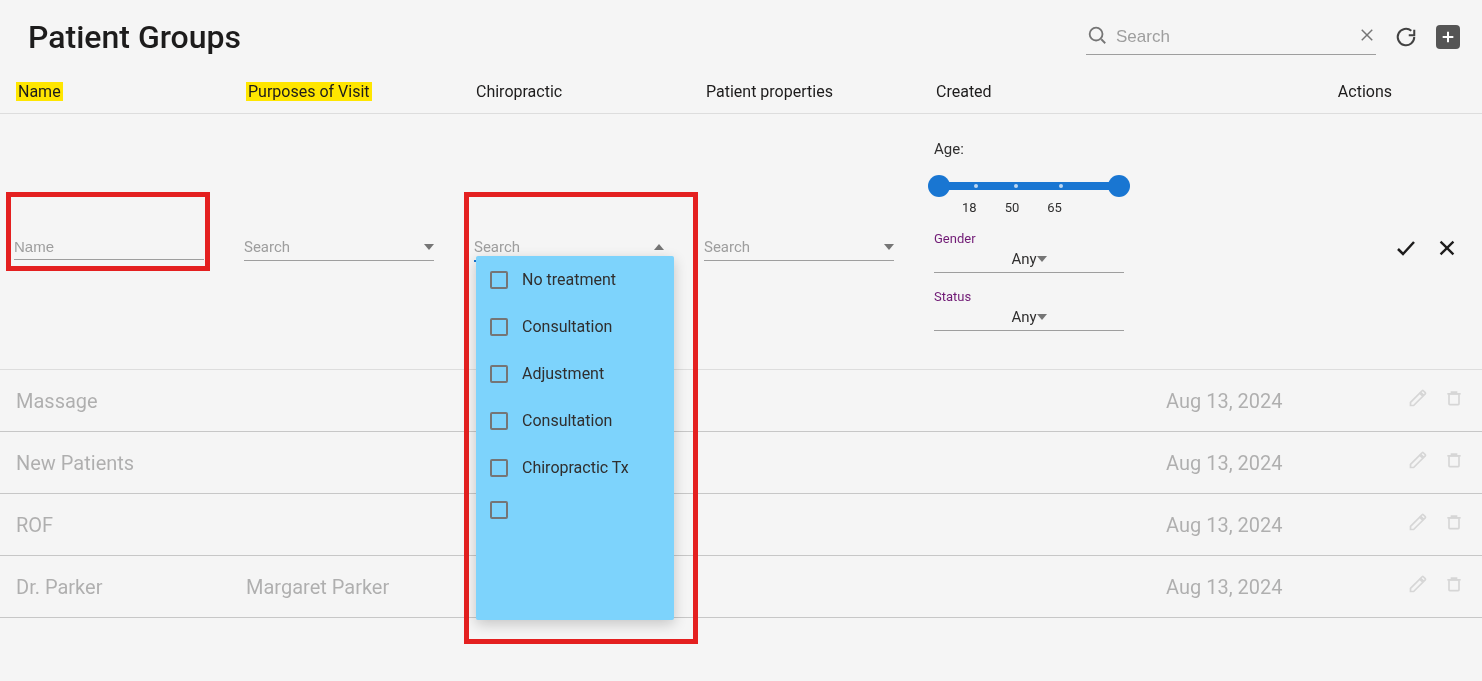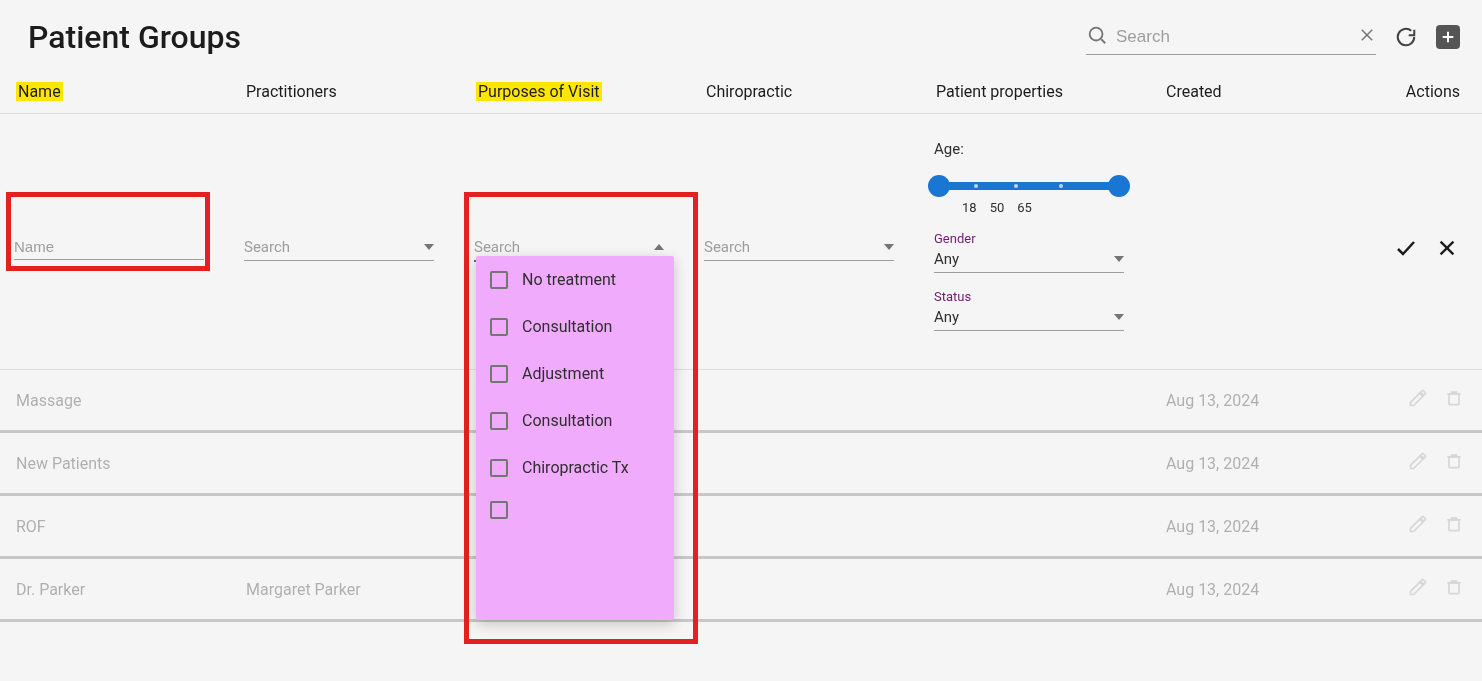--- a/index.html
+++ b/index.html
@@ -138,21 +138,21 @@
     border-bottom: 6px solid #757575;
   }
 
   
   .dropdown-menu {
     position: absolute;
     left: 476px;
     top: 256px;
     width: 198px;
     height: 364px;
-    background: #f0abfc;
+    background: #7dd3fc;
     box-shadow: 0 4px 14px rgba(0,0,0,0.2);
     border-radius: 2px;
     overflow: hidden;
     z-index: 50;
   }
   .dropdown-scroll {
     height: 100%;
     overflow-y: scroll;
   }
   .dropdown-scroll::-webkit-scrollbar { width: 14px; }
@@ -199,31 +199,31 @@
     background: #1976d2;
     border-radius: 50%;
     cursor: pointer;
   }
   .slider-labels {
     display: flex;
     width: 190px;
     font-size: 13px;
     color: #302f2f;
     padding: 4px 0 0 28px;
-    gap: 13px;
+    gap: 28px;
   }
 
   .field-label { font-size: 13px; color: #701a75; margin-top: 16px; }
   .select-under {
     width: 190px;
     border: none;
     border-bottom: 1px solid #9e9e9e;
     display: flex;
     align-items: center;
-    justify-content: space-between;
+    justify-content: center;
     font-size: 15px;
     padding: 4px 0;
     color: #302f2f;
     cursor: pointer;
   }
 
   .row-actions {
     display: flex;
     gap: 18px;
     justify-content: flex-end;
@@ -233,22 +233,22 @@
   }
   .row-actions svg { cursor: pointer; }
 
   
   .data-rows { opacity: 0.35; }
   .data-row {
     display: grid;
     grid-template-columns: 230px 230px 230px 230px 230px 230px 1fr;
     align-items: center;
     padding: 18px 18px 18px 16px;
-    border-bottom: 3px solid #737373;
-    font-size: 16px;
+    border-bottom: 1px solid #737373;
+    font-size: 20px;
     color: #302f2f;
   }
   .dr-actions {
     display: flex;
     gap: 16px;
     justify-content: flex-end;
     color: #9e9e9e;
   }
 </style>
 </head>
@@ -282,21 +282,20 @@
       <svg width="16" height="16" viewBox="0 0 24 24" stroke="#fff" stroke-width="3">
           <line x1="12" y1="4" x2="12" y2="20"></line>
           <line x1="4" y1="12" x2="20" y2="12"></line>
         </svg>
     </span>
   </div>
 </div>
 
 <div class="table-head">
   <div class="th"><span class="hl">Name</span></div>
-  <div class="th">Practitioners</div>
   <div class="th"><span class="hl">Purposes of Visit</span></div>
   <div class="th">Chiropractic</div>
   <div class="th">Patient properties</div>
   <div class="th">Created</div>
   <div class="th actions">Actions</div>
 </div>
 
 <div class="editor-row">
   <div class="cell">
     <input class="text-underline-input" type="text" placeholder="Name" style="">

